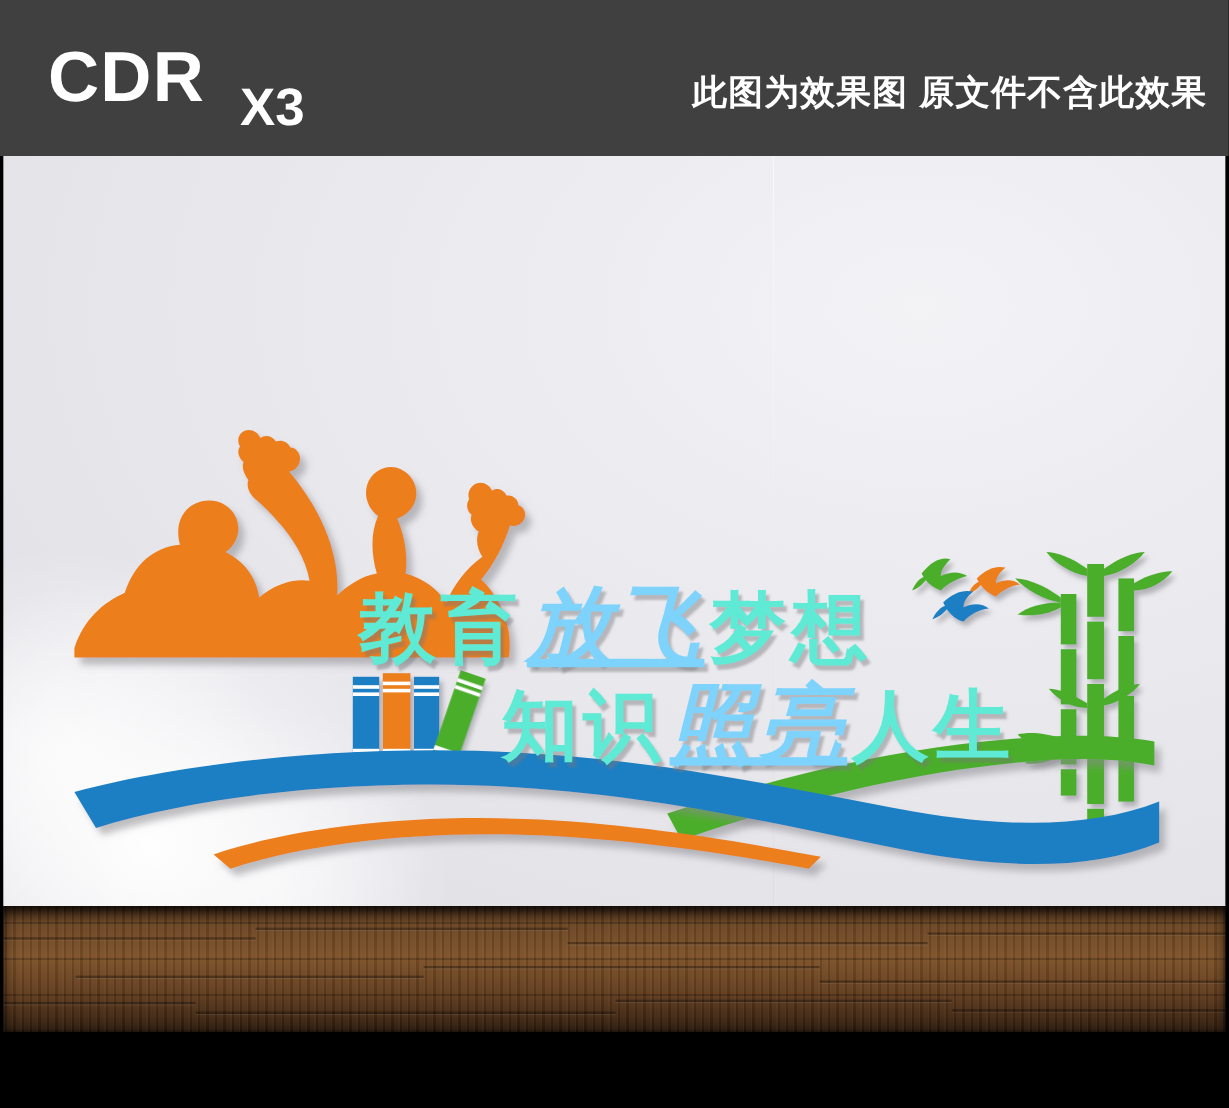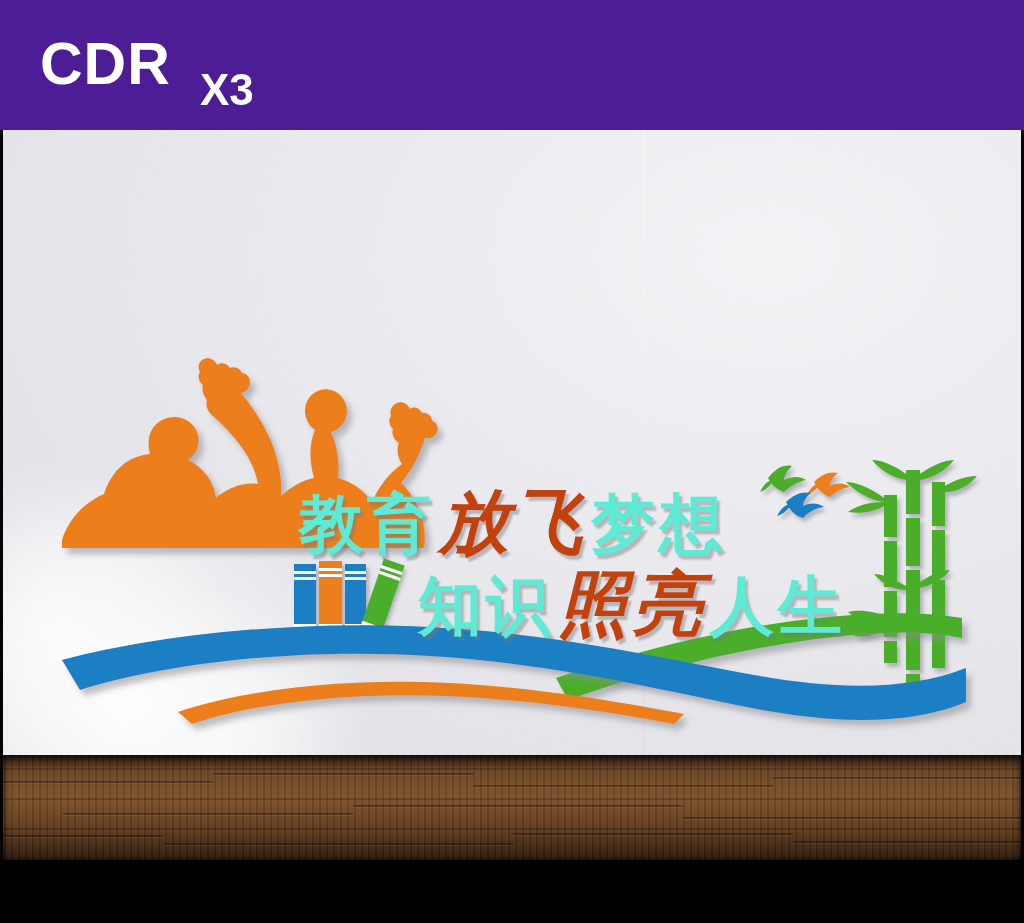--- a/index.html
+++ b/index.html
@@ -5,21 +5,21 @@
   * { margin:0; padding:0; box-sizing:border-box; }
   html,body{ background:#000; }
   body{
     width:1024px; height:923px; position:relative; overflow:hidden;
     font-family:"Liberation Sans", sans-serif;
   }
 
   
   #topbar{
     position:absolute; left:0; top:0; width:1024px; height:130px;
-    background:#4c1d95;
+    background:#404040;
   }
   #cdr-label{
     position:absolute; left:40px; top:33px;
     color:#fff; font-size:59px; font-weight:bold; letter-spacing:1px;
     line-height:62px; white-space:nowrap;
   }
   #cdr-ver{
     position:absolute; left:200px; top:46px;
     color:#fff; font-size:44px; font-weight:bold;
     line-height:48px; white-space:nowrap;margin-top:20px;
@@ -74,21 +74,21 @@
     position:absolute; left:0; top:0; width:1018px; height:625px;
   }
   #art svg{ display:block; }
 
   
   .slogan{
     position:absolute; white-space:nowrap; line-height:1;
     font-weight:bold;
   }
   .g{ color:#5eead4; }
-  .o{ color:#c2410c; }
+  .o{ color:#7dd3fc;text-decoration:underline; }
   .line1{
     left:299px; top:358px; font-size:64px; letter-spacing:4px;
     text-shadow:3px 4px 2px rgba(120,120,125,.45);
   }
   .line2{
     left:418px; top:440px; font-size:64px; letter-spacing:4px;
     text-shadow:3px 4px 2px rgba(120,120,125,.45);
   }
   .script{
     font-family:"Liberation Serif", serif;
@@ -102,20 +102,21 @@
     position:absolute; left:0; top:860px; width:1024px; height:63px;
     background:#000;
   }
 </style>
 </head>
 <body>
 
 <div id="topbar">
   <div id="cdr-label">CDR</div>
   <div id="cdr-ver">X3</div>
+  <div id="effect-note">此图为效果图  原文件不含此效果</div>
 </div>
 
 <div id="scene">
 
   <div id="wall"></div>
 
   <div id="floor">
     <div id="floor-planks">
       <i style="left:0;top:26px;width:210px;height:2px;"></i>
       <i style="left:210px;top:18px;width:260px;height:2px;"></i>

